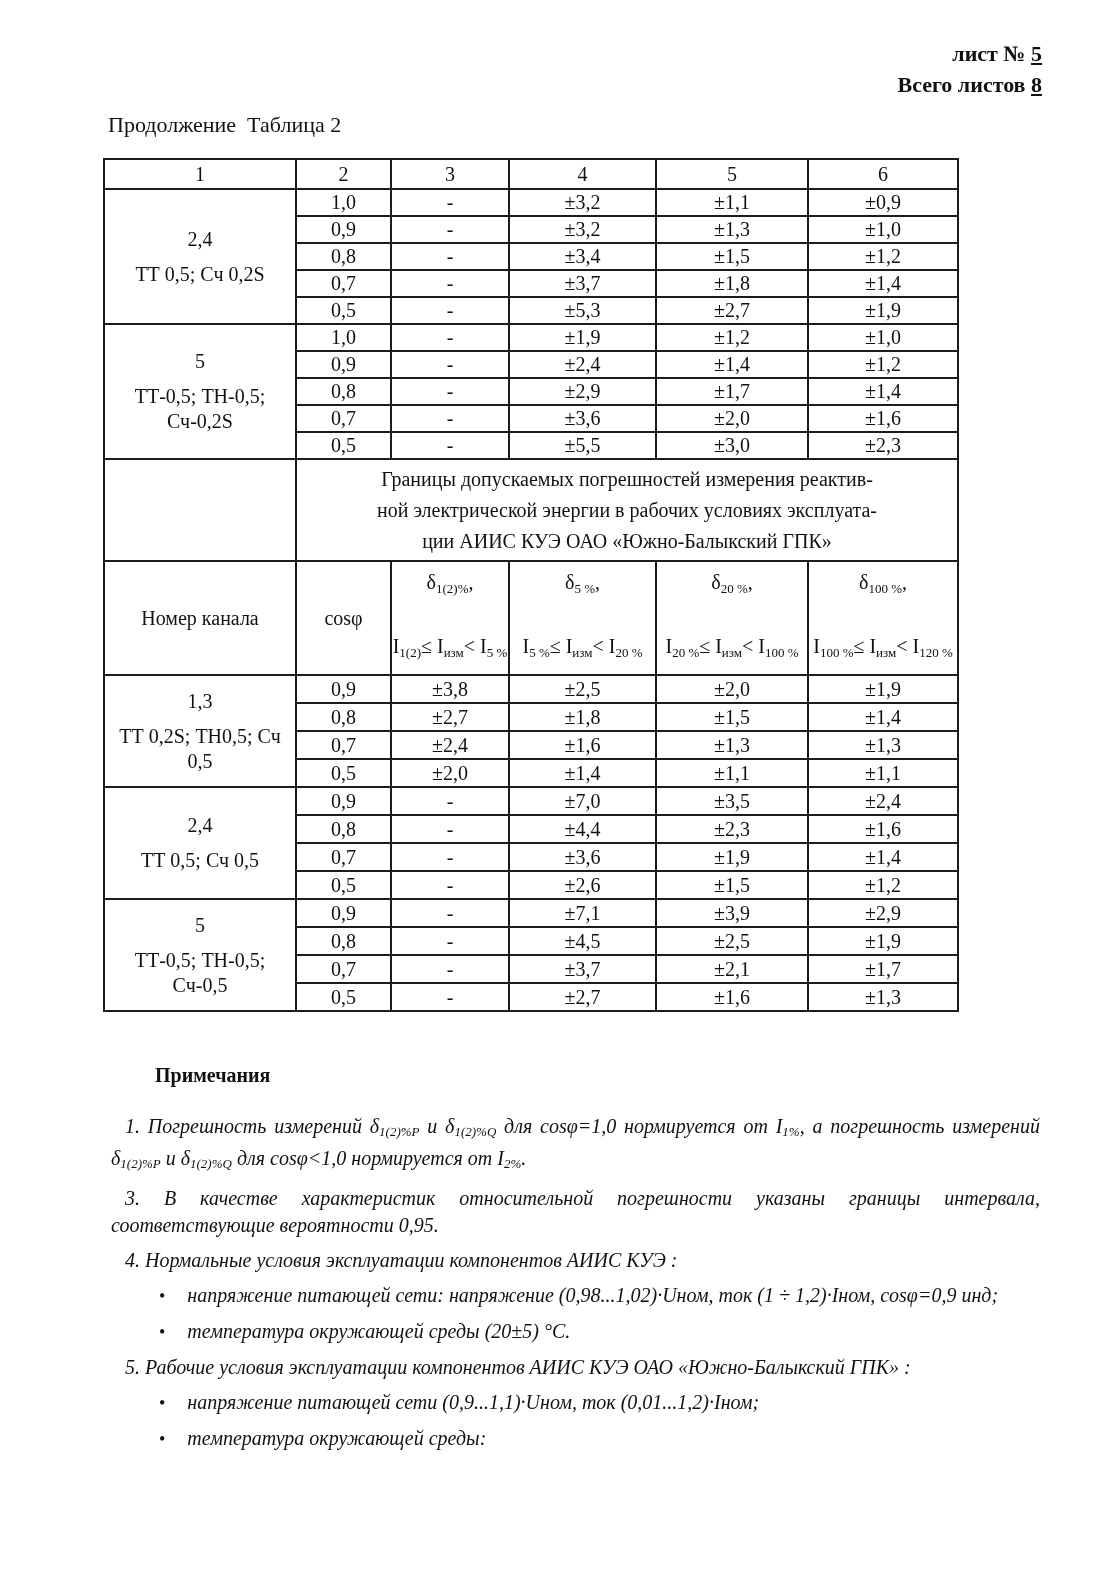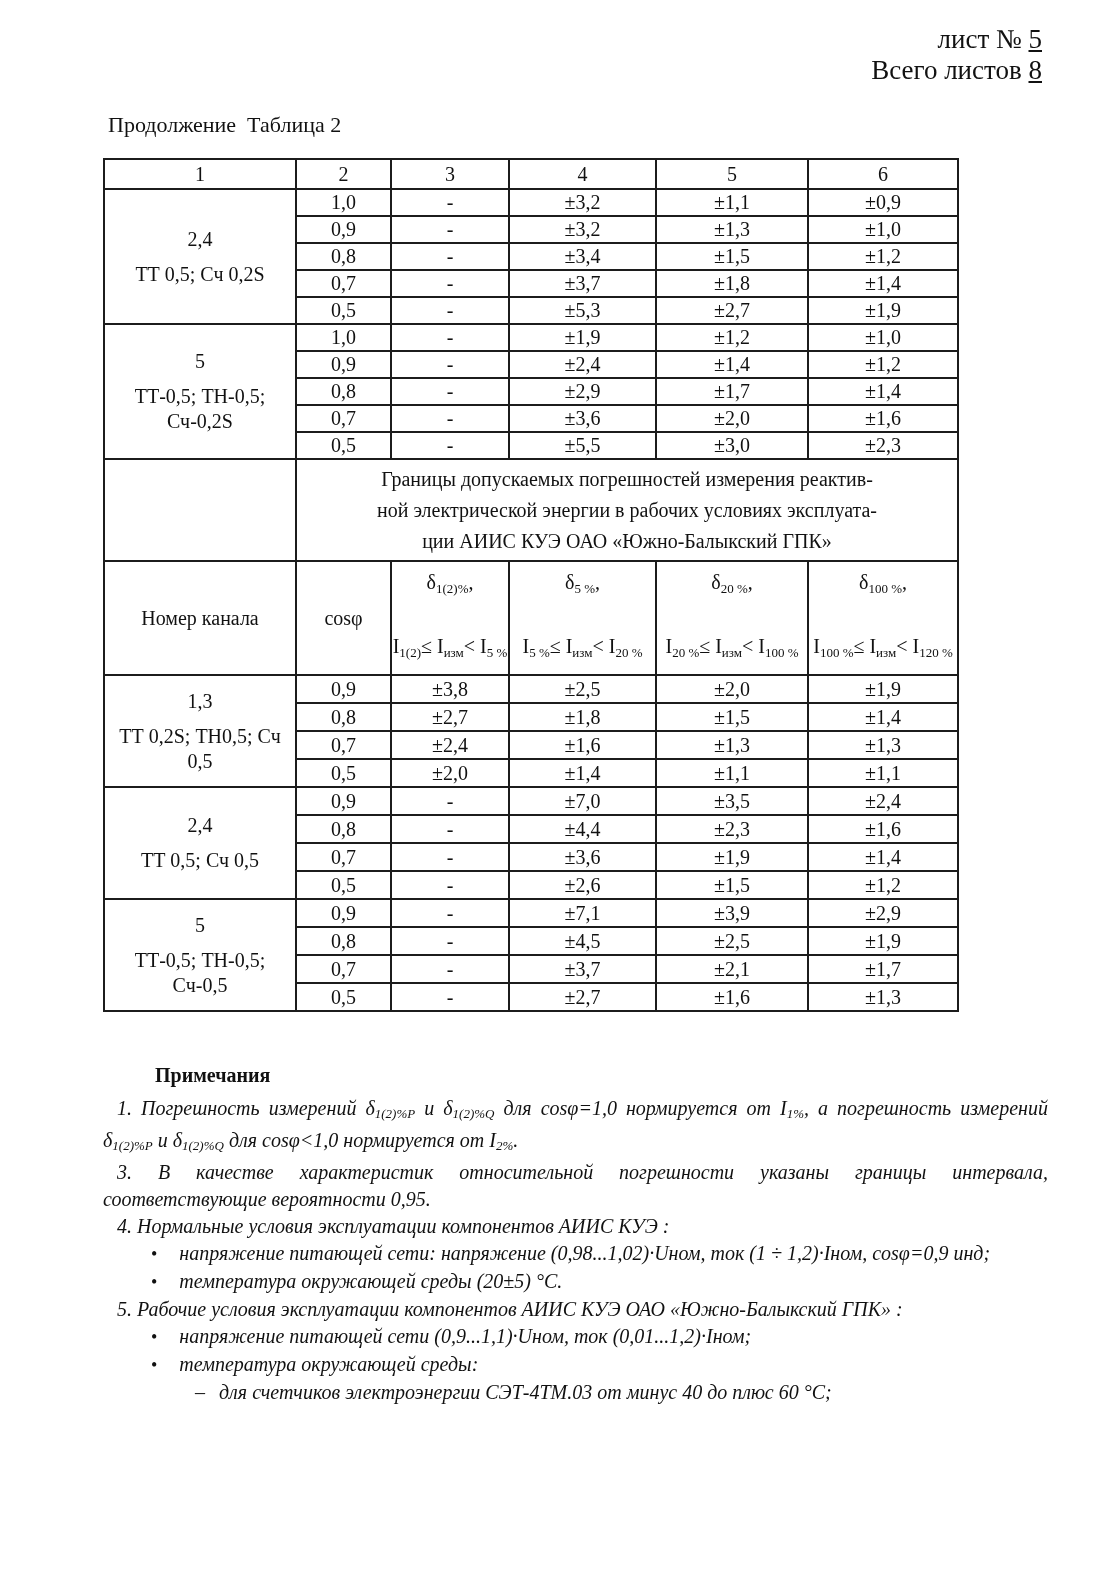--- a/index.html
+++ b/index.html
@@ -1,39 +1,39 @@
 <!DOCTYPE html>
 <html lang="ru"><head>
 <meta charset="utf-8">
 <style>
   html,body{margin:0;padding:0;}
   body{
     width:1098px;height:1572px;background:#ffffff;color:#111;
     font-family:"Liberation Serif","DejaVu Serif",serif;
     position:relative;overflow:hidden;
   }
-  .sheet-info{position:absolute;top:24px;right:56px;text-align:right;font-size:27px;line-height:31px;}
+  .sheet-info{position:absolute;top:38px;right:56px;text-align:right;font-size:22px;line-height:31px;font-weight:bold;}
   .sheet-info .num{text-decoration:underline;}
   .page-title{position:absolute;top:112px;left:108px;font-size:22px;white-space:pre;}
   table.main{position:absolute;top:158px;left:103px;width:854px;border-collapse:collapse;table-layout:fixed;}
   table.main td{border:2px solid #1c1c1c;text-align:center;vertical-align:middle;font-size:20px;padding:0;}
   td.num-head{height:28px;}
   tr.r-a td.val{height:25px;}
   tr.r-b td.val{height:26px;}
   td.channel{text-align:left;padding:4px 6px 4px 9px;font-size:19px;line-height:25px;}
   td.channel .ch-num{margin-bottom:10px;font-family:Liberation Serif, serif;}
   td.section-head{height:100px;font-size:20px;line-height:31px;padding:2px 10px;}
   td.head-ch{font-size:20px;}
   td.dhead{height:112px;font-size:19px;padding:2px 3px;border-radius:20px;}
   .dl1{margin-bottom:15px;}
   .dl2{line-height:26px;margin-top:36px;}
   .sub{font-size:13px;vertical-align:-4px;}
   .notes{position:absolute;top:1062px;left:103px;width:945px;font-size:20px;font-style:italic;line-height:27px;}
-  .notes-heading{font-style:normal;font-weight:bold;text-indent:52px;margin:0 0 6px 0;}
-  p.note{margin:0;text-align:justify;text-indent:14px;}
+  .notes-heading{font-style:normal;font-weight:bold;text-indent:52px;margin:0 0 24px 0;}
+  p.note{margin:8px;text-align:justify;text-indent:14px;}
   p.note .sub{font-size:13px;vertical-align:-3px;}
   p.note.bullet{text-indent:48px;}
   p.note.bullet .marker{font-style:normal;margin-right:22px;font-size:18px;}
   p.note.dash{text-indent:92px;}
   p.note.dash .marker{margin-right:14px;}
 </style>
 </head>
 <body>
 
 <div class="sheet-info">
@@ -270,15 +270,14 @@
   <p class="notes-heading">Примечания</p>
   <div id="notes-body">
       <p class="note para">1. Погрешность измерений δ<span class="sub">1(2)%P</span> и δ<span class="sub">1(2)%Q</span> для cosφ=1,0 нормируется от I<span class="sub">1%</span>, а погрешность измерений δ<span class="sub">1(2)%P</span> и δ<span class="sub">1(2)%Q</span> для cosφ&lt;1,0 нормируется от I<span class="sub">2%</span>.</p>
       <p class="note para">3. В качестве характеристик относительной погрешности указаны границы интервала, соответствующие вероятности 0,95.</p>
       <p class="note para">4. Нормальные условия эксплуатации компонентов АИИС КУЭ :</p>
       <p class="note bullet"><span class="marker">•</span>напряжение питающей сети: напряжение (0,98...1,02)·Uном, ток (1 ÷ 1,2)·Iном, cosφ=0,9 инд;</p>
       <p class="note bullet"><span class="marker">•</span>температура окружающей среды (20±5) °С.</p>
       <p class="note para">5. Рабочие условия эксплуатации компонентов АИИС КУЭ ОАО «Южно-Балыкский ГПК» :</p>
       <p class="note bullet"><span class="marker">•</span>напряжение питающей сети (0,9...1,1)·Uном, ток (0,01...1,2)·Iном;</p>
       <p class="note bullet"><span class="marker">•</span>температура окружающей среды:</p>
-      <p class="note dash"><span class="marker">–</span>для счетчиков электроэнергии СЭТ-4ТМ.03 от минус 40 до плюс 60 °С;</p>
     </div>
 </div>
 
 </body></html>

